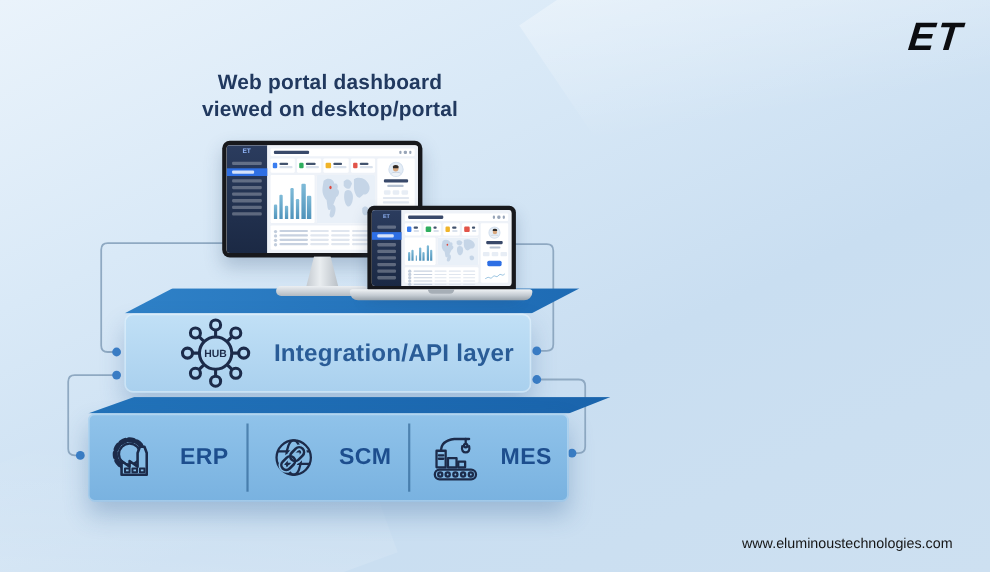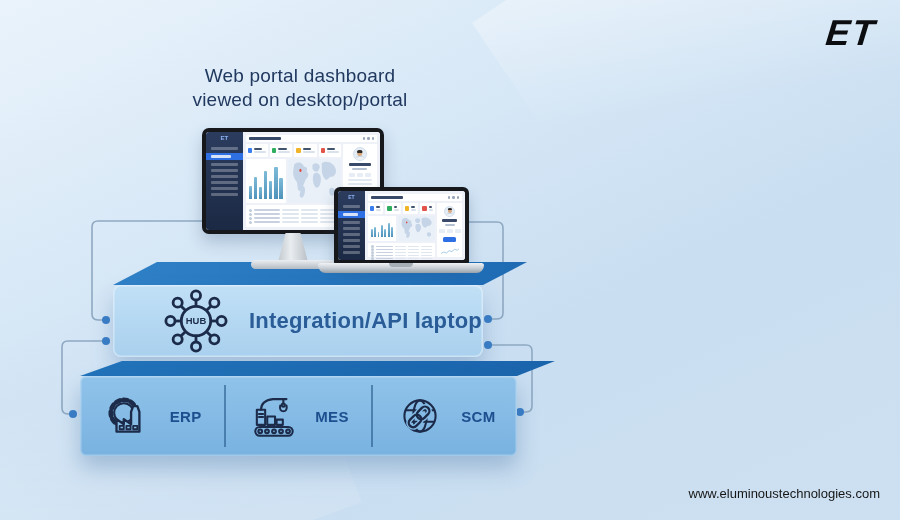--- a/index.html
+++ b/index.html
@@ -13,28 +13,28 @@
   .streak2{position:absolute;left:-80px;bottom:-60px;width:420px;height:200px;
     background:linear-gradient(25deg,rgba(255,255,255,.35),rgba(255,255,255,0) 70%);
     transform:rotate(-20deg);pointer-events:none;}
 
   
   .logo{position:absolute;top:12px;right:24px;font-size:36px;font-weight:800;
     font-style:italic;letter-spacing:2px;color:#0c0d10;transform:skewX(-6deg);}
 
   
   .caption{position:absolute;left:150px;top:64px;width:300px;text-align:center;
-    font-size:19px;line-height:24px;font-weight:400;color:#21395f;letter-spacing:.2px;}
+    font-size:19px;line-height:24px;font-weight:700;color:#21395f;letter-spacing:.2px;}
 
   
   .headline{position:absolute;left:547px;top:231px;font-size:29px;line-height:34px;
     font-weight:700;color:#14479e;letter-spacing:-.2px;}
 
   
-  .website{position:absolute;right:20px;top:486px;font-size:13px;font-weight:500;color:#161616;}
+  .website{position:absolute;right:34px;top:486px;font-size:13px;font-weight:500;color:#161616;}
 
   
   .connectors{position:absolute;left:0;top:0;z-index:1;}
 
   
   .layer-top{position:absolute;z-index:2;}
   .int-top{left:113px;top:262px;width:414px;height:23px;
     background:linear-gradient(90deg,#2f81c7,#1e6bb4);
     clip-path:polygon(44px 0,414px 0,370px 23px,0 23px);}
   .int-front{position:absolute;z-index:2;left:113px;top:285px;width:370px;height:72px;
@@ -44,21 +44,21 @@
   .sys-top{left:80px;top:361px;width:475px;height:15px;
     background:linear-gradient(90deg,#2273ba,#1a64ac);
     clip-path:polygon(42px 0,475px 0,437px 15px,0 15px);}
   .sys-front{position:absolute;z-index:2;left:80px;top:376px;width:437px;height:80px;
     border-radius:6px;background:linear-gradient(180deg,#90c3ea,#79b2e0);
     box-shadow:inset 0 0 0 1.5px rgba(255,255,255,.3),0 12px 22px rgba(45,95,150,.3);
     display:flex;}
   .layer-label{font-size:22px;font-weight:700;color:#2a5c97;letter-spacing:.2px;}
   .sys-cell{flex:1;display:flex;align-items:center;justify-content:center;gap:15px;margin:9px 0;}
   .sys-cell + .sys-cell{border-left:2px solid rgba(27,80,130,.55);}
-  .sys-label{font-size:15px;font-weight:700;color:#1d4e8e;letter-spacing:.3px;}
+  .sys-label{font-size:21px;font-weight:700;color:#1d4e8e;letter-spacing:.3px;}
   .hub-svg{width:70px;height:70px;flex:none;}
   .sys-svg{width:52px;height:52px;flex:none;}
 
   
   .monitor-bezel{position:absolute;z-index:3;left:202px;top:128px;width:182px;height:106px;
     background:#17181c;border-radius:7px;padding:4px;box-shadow:0 8px 16px rgba(40,70,110,.25);}
   .monitor-neck{position:absolute;z-index:3;left:271px;top:233px;width:44px;height:29px;
     background:linear-gradient(90deg,#aeb5bd,#e9edf0 45%,#a5adb5);
     clip-path:polygon(33% 0,67% 0,84% 100%,16% 100%);}
   .monitor-base{position:absolute;z-index:3;left:251px;top:260px;width:84px;height:9px;
@@ -180,37 +180,53 @@
           <circle cx="13.5" cy="50" r="6.5"></circle>
         <line x1="34.4" y1="65.6" x2="28.8" y2="71.2"></line>
           <circle cx="23.8" cy="76.2" r="6.5"></circle>
         <line x1="50" y1="72" x2="50" y2="80"></line>
           <circle cx="50" cy="86.5" r="6.5"></circle>
         <line x1="65.6" y1="65.6" x2="71.2" y2="71.2"></line>
           <circle cx="76.2" cy="76.2" r="6.5"></circle>
       </g>
       <text x="50" y="54.5" text-anchor="middle" font-size="13.5" font-weight="700" fill="#1c2b4a">HUB</text>
     </svg>
-    <span class="layer-label">Integration/API laptop</span>
+    <span class="layer-label">Integration/API layer</span>
   </div>
 
   <div class="layer-top sys-top"></div>
   <div class="sys-front">
     <div class="sys-cell">
       <svg class="sys-svg" viewBox="0 0 100 100">
         <g fill="none" stroke="#1c2b4a" stroke-linecap="round" stroke-linejoin="round">
           <circle cx="40" cy="44" r="25" stroke-width="9" stroke-dasharray="8 6.5"></circle>
           <circle cx="40" cy="44" r="18.5" stroke-width="4"></circle>
           <path d="M26,80 V56 L40,66 V56 L54,66 V42 L58,31 H66 L70,42 V80 Z" stroke-width="4.5" fill="#87bde6"></path>
           <rect x="32" y="69" width="8" height="6.5" stroke-width="3.5"></rect>
           <rect x="45" y="69" width="8" height="6.5" stroke-width="3.5"></rect>
           <rect x="58" y="69" width="8" height="6.5" stroke-width="3.5"></rect>
         </g>
       </svg>
       <span class="sys-label">ERP</span>
+    </div>
+    <div class="sys-cell">
+      <svg class="sys-svg" viewBox="0 0 100 100">
+        <g fill="none" stroke="#1c2b4a" stroke-width="4" stroke-linecap="round">
+          <circle cx="50" cy="50" r="30"></circle>
+          <ellipse cx="50" cy="50" rx="13" ry="30"></ellipse>
+          <path d="M23,39 H77 M23,61 H77"></path>
+        </g>
+        <g transform="rotate(-45 50 50)">
+          <rect x="23" y="41.5" width="27" height="17" rx="8.5" fill="none" stroke="#84bbe5" stroke-width="10"></rect>
+          <rect x="45" y="41.5" width="27" height="17" rx="8.5" fill="none" stroke="#84bbe5" stroke-width="10"></rect>
+          <rect x="23" y="41.5" width="27" height="17" rx="8.5" fill="none" stroke="#1c2b4a" stroke-width="4.5"></rect>
+          <rect x="45" y="41.5" width="27" height="17" rx="8.5" fill="none" stroke="#1c2b4a" stroke-width="4.5"></rect>
+        </g>
+      </svg>
+      <span class="sys-label">SCM</span>
     </div>
     <div class="sys-cell">
       <svg class="sys-svg" viewBox="0 0 100 100">
         <g fill="none" stroke="#1c2b4a" stroke-width="4" stroke-linecap="round" stroke-linejoin="round">
           <rect x="14" y="71" width="72" height="17" rx="8.5"></rect>
           <circle cx="23.5" cy="79.5" r="3.6"></circle>
             <circle cx="36.5" cy="79.5" r="3.6"></circle>
           <circle cx="50" cy="79.5" r="3.6"></circle>
             <circle cx="63.5" cy="79.5" r="3.6"></circle>
           <circle cx="77" cy="79.5" r="3.6"></circle>
@@ -219,36 +235,20 @@
           <rect x="17" y="38" width="16" height="29"></rect>
           <path d="M21,46 H29 M21,52 H29"></path>
           <path d="M25,38 C25,23 36,19 48,17.5 H74"></path>
           <path d="M68,17.5 V26"></path>
           <circle cx="68" cy="29" r="3"></circle>
           <path d="M62,30 C60,38 64,41 68,41 M74,30 C76,38 72,41 68,41"></path>
         </g>
       </svg>
       <span class="sys-label">MES</span>
     </div>
-    <div class="sys-cell">
-      <svg class="sys-svg" viewBox="0 0 100 100">
-        <g fill="none" stroke="#1c2b4a" stroke-width="4" stroke-linecap="round">
-          <circle cx="50" cy="50" r="30"></circle>
-          <ellipse cx="50" cy="50" rx="13" ry="30"></ellipse>
-          <path d="M23,39 H77 M23,61 H77"></path>
-        </g>
-        <g transform="rotate(-45 50 50)">
-          <rect x="23" y="41.5" width="27" height="17" rx="8.5" fill="none" stroke="#84bbe5" stroke-width="10"></rect>
-          <rect x="45" y="41.5" width="27" height="17" rx="8.5" fill="none" stroke="#84bbe5" stroke-width="10"></rect>
-          <rect x="23" y="41.5" width="27" height="17" rx="8.5" fill="none" stroke="#1c2b4a" stroke-width="4.5"></rect>
-          <rect x="45" y="41.5" width="27" height="17" rx="8.5" fill="none" stroke="#1c2b4a" stroke-width="4.5"></rect>
-        </g>
-      </svg>
-      <span class="sys-label">SCM</span>
-    </div>
   </div>
 
   <div class="monitor-bezel">
     <div class="dash lg" id="monitor-dash">
     <div class="d-side">
       <div class="d-logo">ET</div>
           <div class="d-item"></div>
           <div class="d-item active"></div>
           <div class="d-item"></div>
           <div class="d-item"></div>

